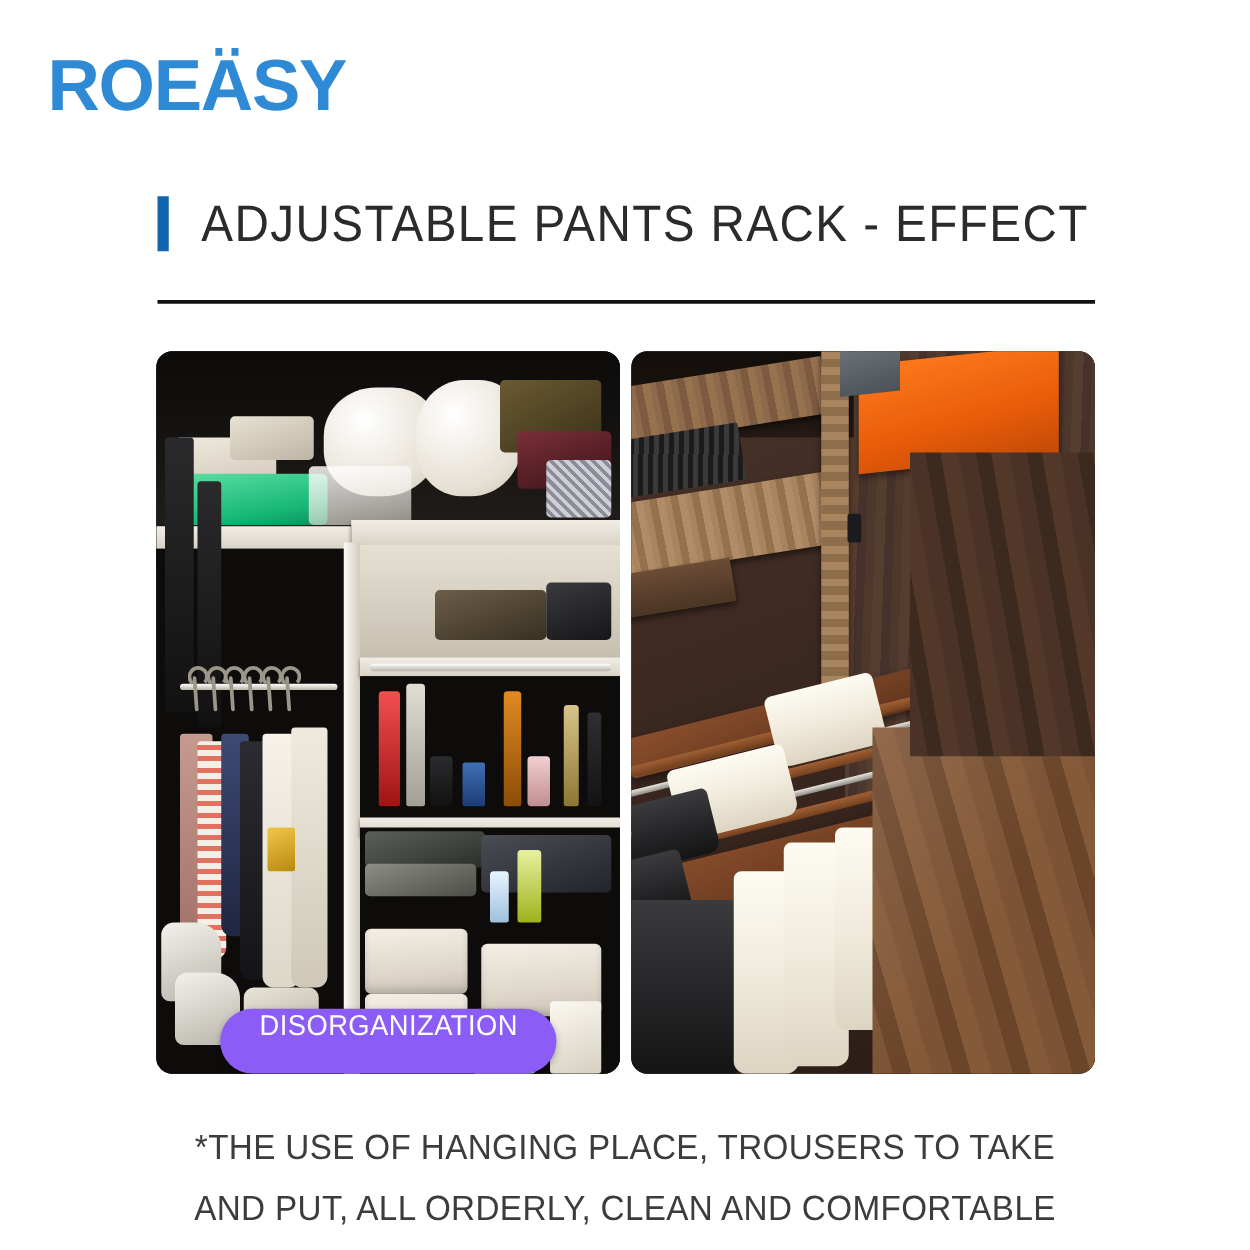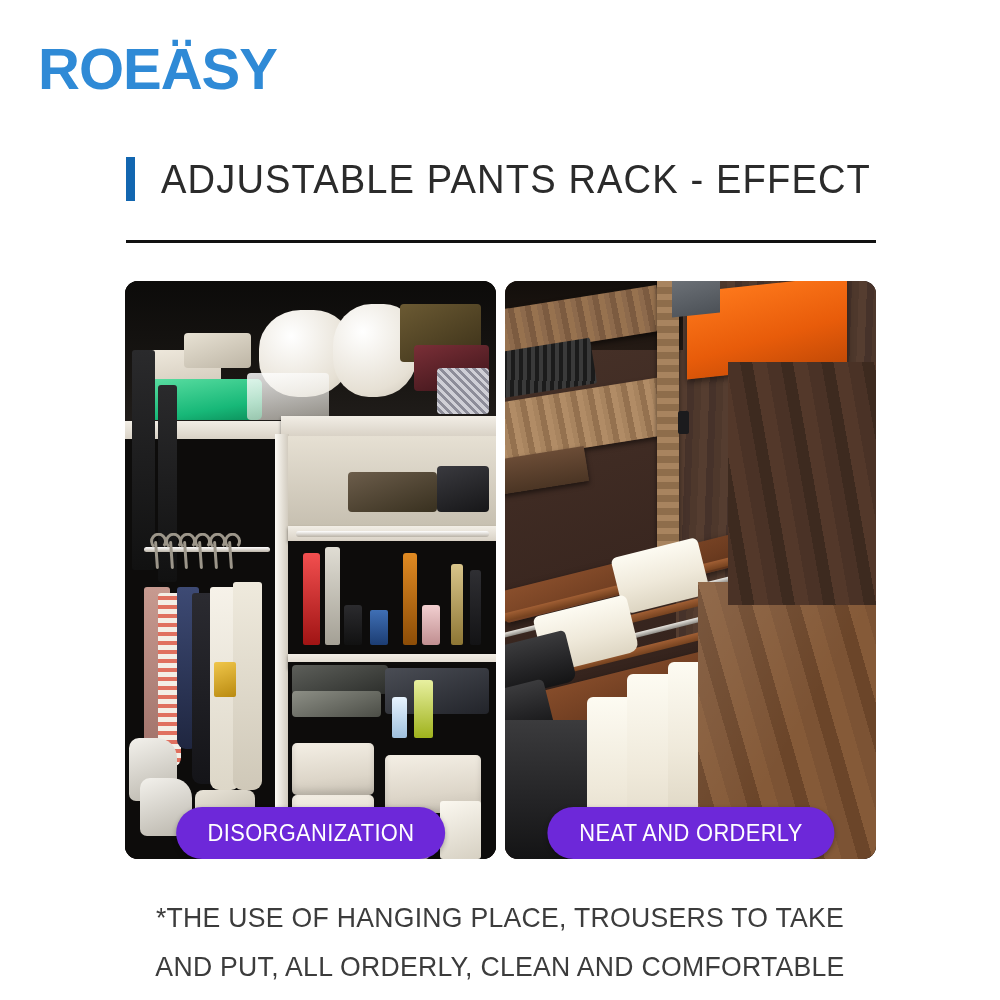--- a/index.html
+++ b/index.html
@@ -205,27 +205,26 @@
       #1b1b1b 0px,#1b1b1b 4px,#3a3a3a 4px,#3a3a3a 8px);
     border-radius: 2px;
   }
 
   
   .badge {
     position: absolute;
     bottom: 0px;
     left: 50%;
     transform: translateX(-50%);
-    background: #6d28d9;
+    background: #8b5cf6;
     color: #ffffff;
     border-radius: 28px;
     height: 52px;
     padding: 0 26px;
     display: flex;
-    align-items: center;
     justify-content: center;
     font-size: 23px;
     font-weight: 400;
     letter-spacing: .4px;
     white-space: nowrap;
     box-shadow: 0 2px 5px rgba(0,0,0,.3);
   }
   .badge span { transform: scaleX(0.95); display:block; }
 
   
@@ -371,22 +370,19 @@
       <div class="pants-white" style="left:22%;top:72%;width:14%;height:28%;"></div>
       <div class="pants-white" style="left:33%;top:68%;width:14%;height:31%;"></div>
       <div class="pants-white" style="left:44%;top:66%;width:13%;height:28%;"></div>
 
       <div class="floor" style="left:52%;top:52%;width:48%;height:48%;">
         <div class="floor-sheen"></div>
       </div>
       <div class="floor" style="left:60%;top:14%;width:40%;height:42%;background:repeating-linear-gradient(80deg,#4a3226 0 14px,#3d2a1f 14px 26px,#53382a 26px 40px);"></div>
     </div>
 
-    <div class="badge">
-      <span>NEAT AND ORDERLY</span>
-    </div>
   </div>
 </div>
 
 <div class="caption">
   <div>*THE USE OF HANGING PLACE, TROUSERS TO TAKE</div>
   <div>AND PUT, ALL ORDERLY, CLEAN AND COMFORTABLE</div>
 </div>
 
 </body></html>

